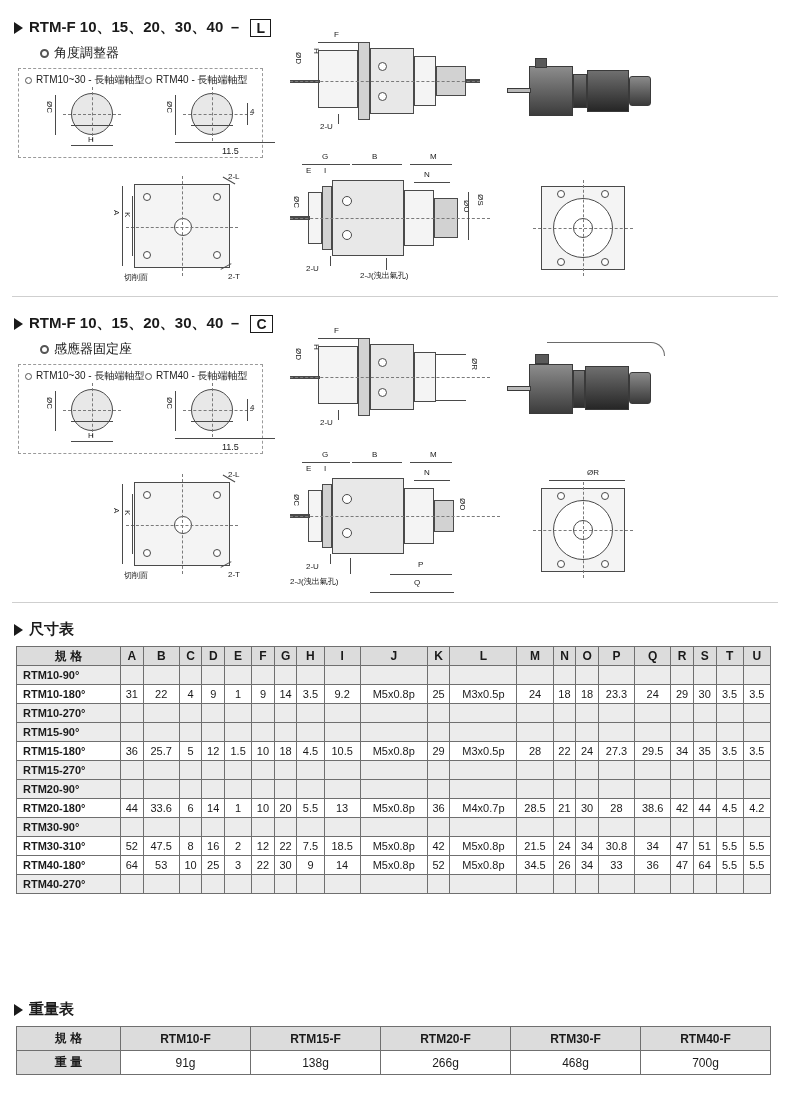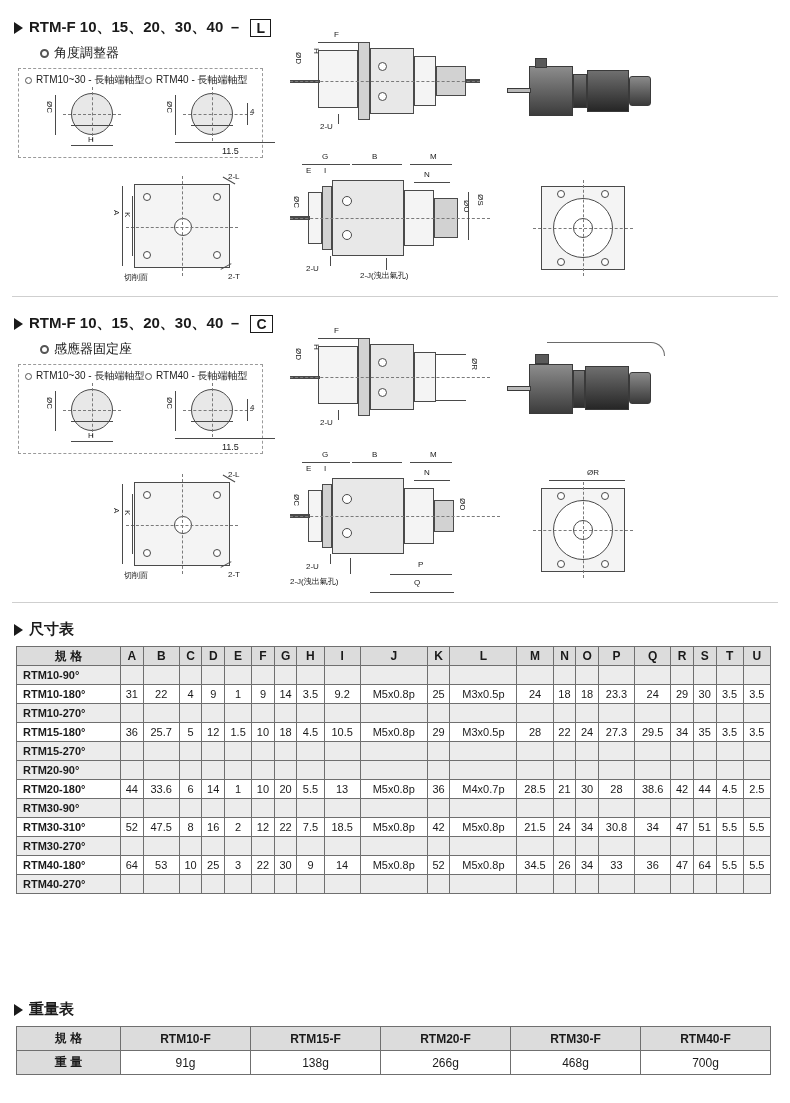--- a/index.html
+++ b/index.html
@@ -496,20 +496,44 @@
             <td></td>
             <td></td>
             <td></td>
             <td></td>
             <td></td>
             <td></td>
             <td></td>
             <td></td>
             <td></td>
           </tr>
+          <tr class="shade">
+            <td class="spec">RTM15-90°</td>
+            <td></td>
+            <td></td>
+            <td></td>
+            <td></td>
+            <td></td>
+            <td></td>
+            <td></td>
+            <td></td>
+            <td></td>
+            <td></td>
+            <td></td>
+            <td></td>
+            <td></td>
+            <td></td>
+            <td></td>
+            <td></td>
+            <td></td>
+            <td></td>
+            <td></td>
+            <td></td>
+            <td></td>
+          </tr>
           <tr>
             <td class="spec">RTM15-180°</td>
             <td>36</td>
             <td>25.7</td>
             <td>5</td>
             <td>12</td>
             <td>1.5</td>
             <td>10</td>
             <td>18</td>
             <td>4.5</td>
@@ -590,21 +614,21 @@
             <td>36</td>
             <td>M4x0.7p</td>
             <td>28.5</td>
             <td>21</td>
             <td>30</td>
             <td>28</td>
             <td>38.6</td>
             <td>42</td>
             <td>44</td>
             <td>4.5</td>
-            <td>2.5</td>
+            <td>4.2</td>
           </tr>
           <tr class="shade">
             <td class="spec">RTM30-90°</td>
             <td></td>
             <td></td>
             <td></td>
             <td></td>
             <td></td>
             <td></td>
             <td></td>
@@ -640,44 +664,20 @@
             <td>21.5</td>
             <td>24</td>
             <td>34</td>
             <td>30.8</td>
             <td>34</td>
             <td>47</td>
             <td>51</td>
             <td>5.5</td>
             <td>5.5</td>
           </tr>
-          <tr class="shade">
-            <td class="spec">RTM30-270°</td>
-            <td></td>
-            <td></td>
-            <td></td>
-            <td></td>
-            <td></td>
-            <td></td>
-            <td></td>
-            <td></td>
-            <td></td>
-            <td></td>
-            <td></td>
-            <td></td>
-            <td></td>
-            <td></td>
-            <td></td>
-            <td></td>
-            <td></td>
-            <td></td>
-            <td></td>
-            <td></td>
-            <td></td>
-          </tr>
           <tr>
             <td class="spec">RTM40-180°</td>
             <td>64</td>
             <td>53</td>
             <td>10</td>
             <td>25</td>
             <td>3</td>
             <td>22</td>
             <td>30</td>
             <td>9</td>

